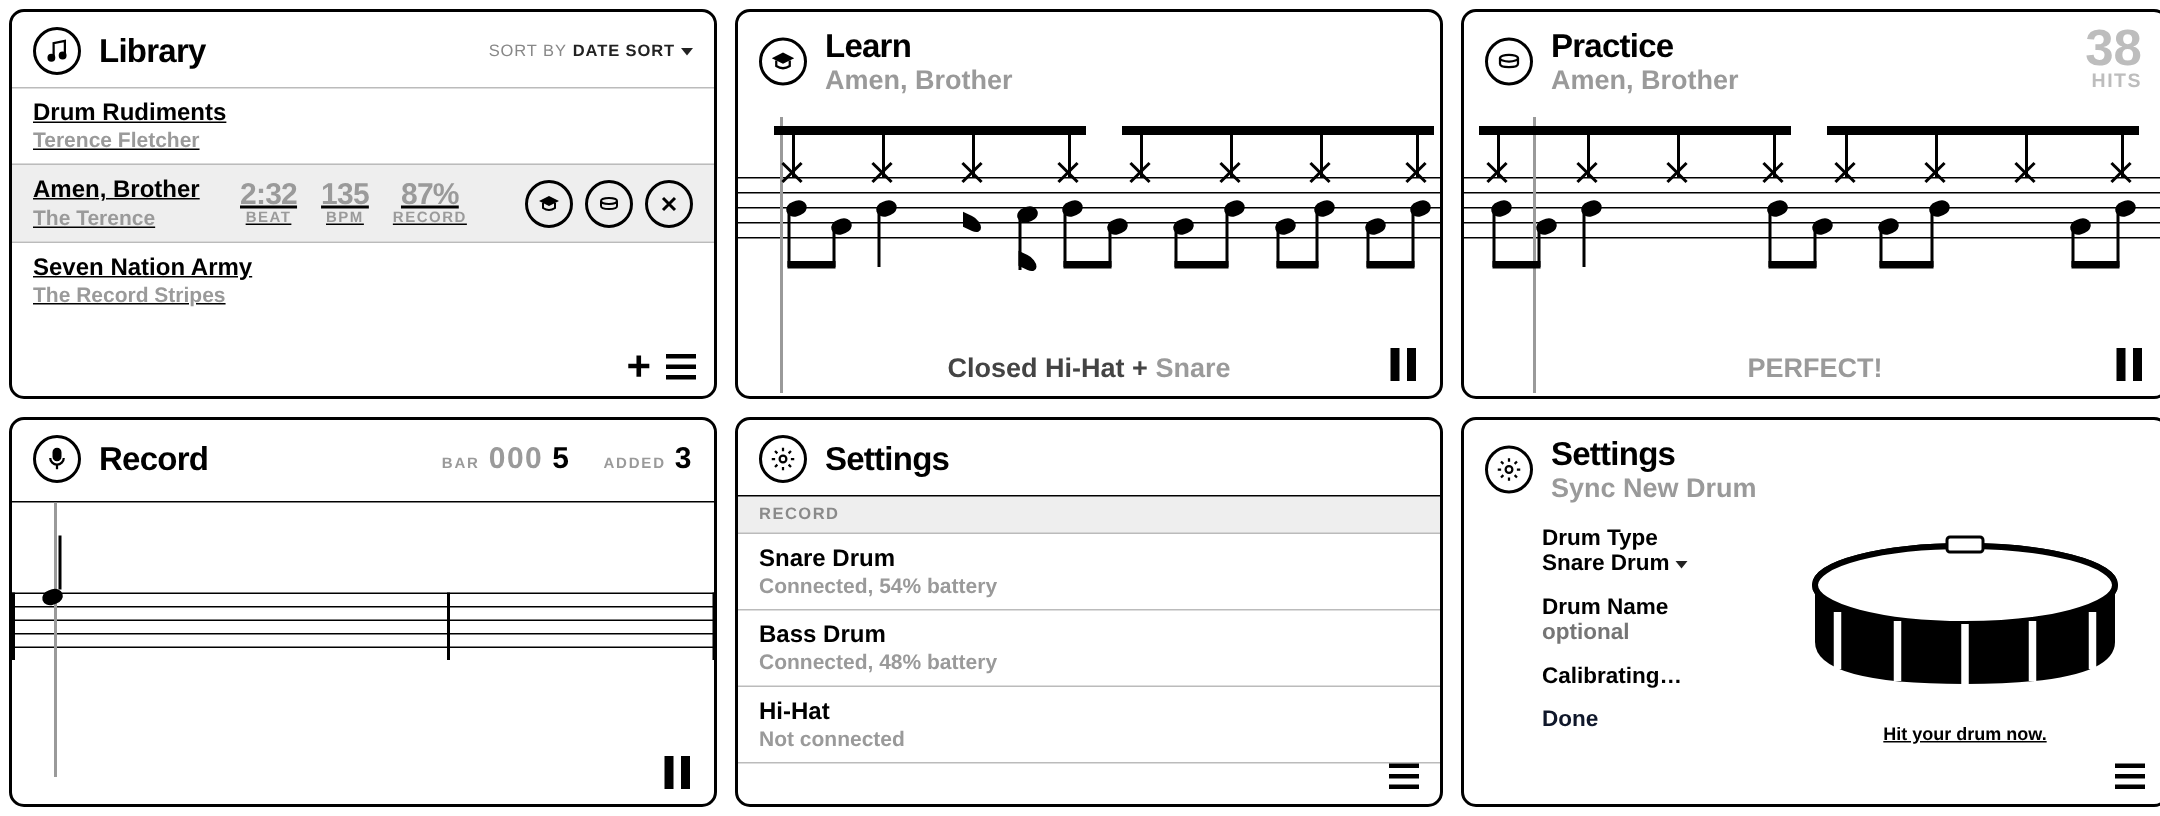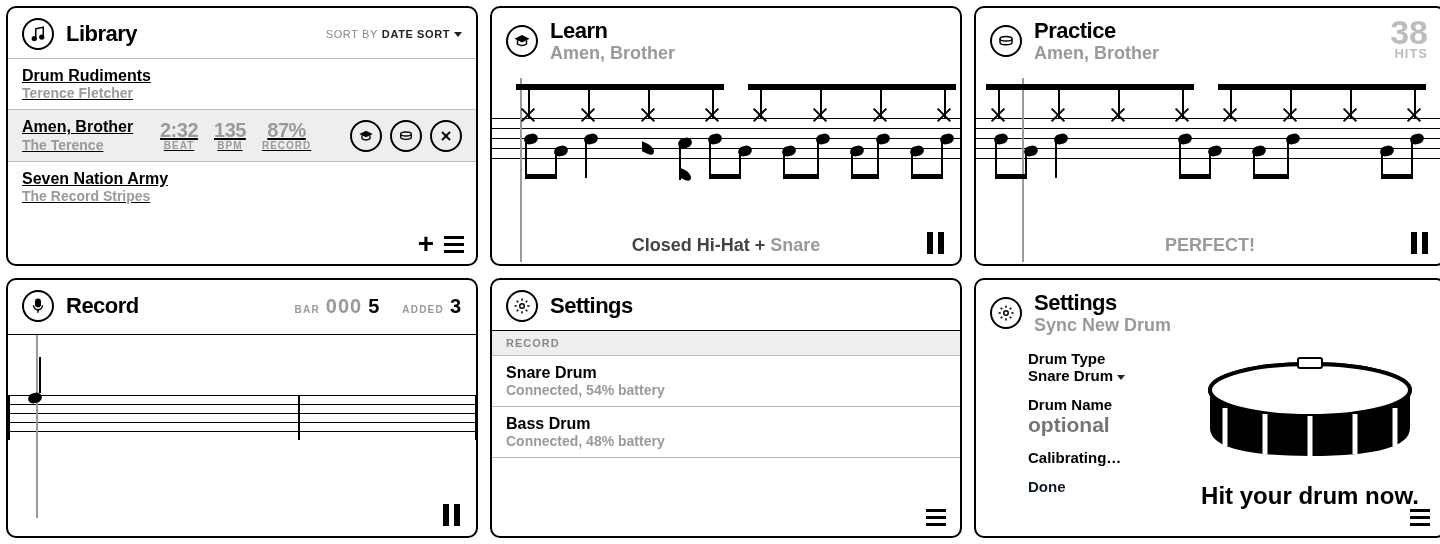--- a/index.html
+++ b/index.html
@@ -83,21 +83,21 @@
   .set-sub { font-size:14px; font-weight:600; color:#9a9a9a; }
 
   
   .sync-body { display:flex; padding: 6px 14px 0 52px; }
   .sync-fields { display:flex; flex-direction:column; gap:12px; font-size:15px; min-width: 140px; }
   .sync-fields .lbl { font-weight:800; }
   .sync-fields .val { font-weight:600; }
   .sync-fields .muted { color:#0f172a; }
   .drum-ill { flex:1; display:flex; flex-direction:column; align-items:center; justify-content:flex-start; }
   .drum-ill svg { width: 240px; height: 130px; }
-  .hit-now { font-size:24px; font-weight:800; margin-top:2px; }
+  .hit-now { font-size:12px; font-weight:800; margin-top:2px;text-decoration:underline; }
   .corner-ham { position:absolute; right:14px; bottom:10px; }
 
   .small-caret { width:0; height:0; border-left:4px solid transparent; border-right:4px solid transparent; border-top:5px solid #222; display:inline-block; margin-left:4px; vertical-align: middle; }
 </style>
 </head>
 <body>
 
 <div class="panel">
   <div class="header">
     <div class="icon-circle">
@@ -410,20 +410,24 @@
   </div>
   <div class="sect-label">RECORD</div>
   <div class="set-row">
     <div class="set-title">Snare Drum</div>
     <div class="set-sub">Connected, 54% battery</div>
   </div>
   <div class="set-row">
     <div class="set-title">Bass Drum</div>
     <div class="set-sub">Connected, 48% battery</div>
   </div>
+  <div class="set-row">
+    <div class="set-title">Hi-Hat</div>
+    <div class="set-sub">Not connected</div>
+  </div>
   <div class="corner-ham ham">
       <span></span>
       <span></span>
       <span></span>
     </div>
 </div>
 
 <div class="panel">
   <div class="header">
     <div class="icon-circle">
@@ -441,21 +445,21 @@
   <div class="sync-body">
     <div class="sync-fields">
       <div>
         <div class="lbl">Drum Type</div>
         <div class="val">
           <span>Snare Drum</span><span class="small-caret"></span>
         </div>
       </div>
       <div>
         <div class="lbl">Drum Name</div>
-        <input type="text" style="border: none; outline: none; font-size: 21px; font-weight: 600; color: #0c4a6e; background: transparent;" placeholder="optional">
+        <input type="text" style="border: none; outline: none; font-size: 15px; font-weight: 600; color: #0c4a6e; background: transparent;" placeholder="optional">
       </div>
       <div class="lbl">Calibrating…</div>
       <div class="val muted">Done</div>
     </div>
     <div class="drum-ill">
       <svg viewBox="0 0 240 130">
         <ellipse cx="120" cy="40" rx="100" ry="26" fill="#fff" stroke="#000" stroke-width="4"></ellipse>
         <path d="M20 40 V78 Q20 106 120 106 Q220 106 220 78 V40" fill="#000"></path>
         <ellipse cx="120" cy="40" rx="100" ry="26" fill="#fff" stroke="#000" stroke-width="4"></ellipse>
 

